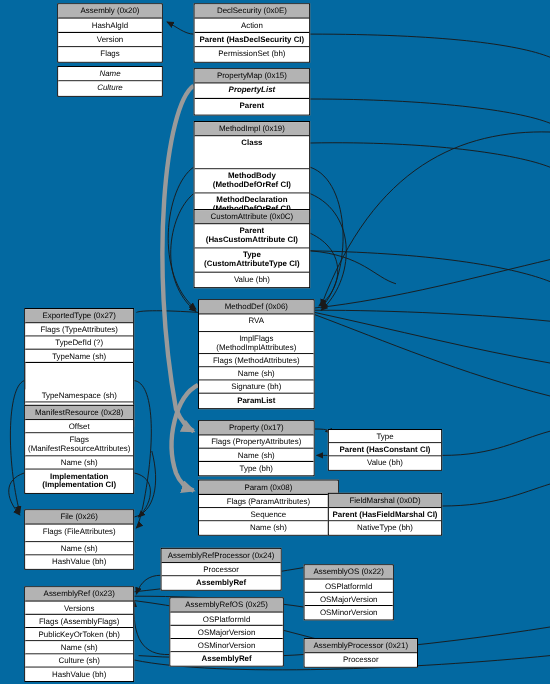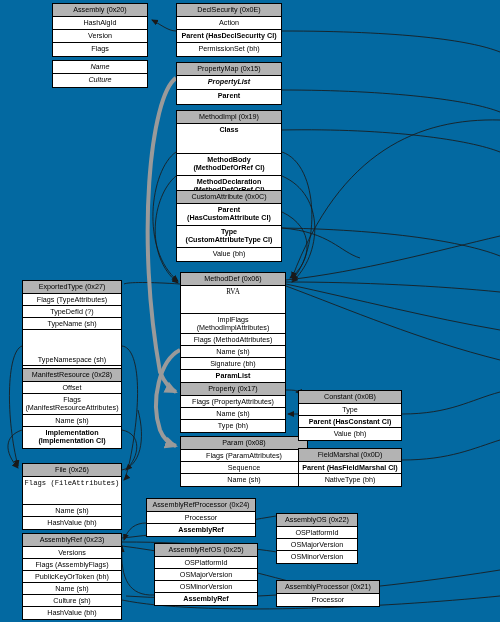--- a/index.html
+++ b/index.html
@@ -175,21 +175,21 @@
         <div class="trow key two" style="height: 22px;">MethodDeclaration<br>(MethodDefOrRef CI)</div>
       </div>
       <div class="table" style="left: 176px; top: 190px; width: 106px;">
         <div class="thead">CustomAttribute (0x0C)</div>
         <div class="trow key two" style="height: 22px;">Parent<br>(HasCustomAttribute  CI)</div>
         <div class="trow key two" style="height: 22px;">Type<br>(CustomAttributeType  CI)</div>
         <div class="trow" style="height: 13px;">Value (bh)</div>
       </div>
       <div class="table" style="left: 180px; top: 272px; width: 106px;">
         <div class="thead">MethodDef (0x06)</div>
-        <div class="trow" style="height: 28px; font-family: Liberation Serif, serif;">RVA</div>
+        <div class="trow" style="height: 16px;">RVA</div>
         <div class="trow two" style="height: 20px;">ImplFlags<br>(MethodImplAttributes)</div>
         <div class="trow" style="height: 12px;">Flags (MethodAttributes)</div>
         <div class="trow" style="height: 12px;">Name (sh)</div>
         <div class="trow" style="height: 12px;">Signature (bh)</div>
         <div class="trow key" style="height: 13px;">ParamList</div>
       </div>
       <div class="table" style="left: 22px; top: 280px; width: 100px;">
         <div class="thead">ExportedType (0x27)</div>
         <div class="trow" style="height: 12px;">Flags (TypeAttributes)</div>
         <div class="trow" style="height: 12px;">TypeDefId (?)</div>
@@ -199,21 +199,21 @@
       </div>
       <div class="table" style="left: 22px; top: 368px; width: 100px;">
         <div class="thead">ManifestResource (0x28)</div>
         <div class="trow" style="height: 12px;">Offset</div>
         <div class="trow two" style="height: 21px;">Flags<br>(ManifestResourceAttributes)</div>
         <div class="trow" style="height: 12px;">Name (sh)</div>
         <div class="trow key two" style="height: 21px;">Implementation<br>(Implementation CI)</div>
       </div>
       <div class="table" style="left: 22px; top: 463px; width: 100px;">
         <div class="thead">File (0x26)</div>
-        <div class="trow" style="height: 28px; font-family: Liberation Mono, monospace;">Flags (FileAttributes)</div>
+        <div class="trow" style="height: 16px;">Flags (FileAttributes)</div>
         <div class="trow" style="height: 12px;">Name (sh)</div>
         <div class="trow" style="height: 12px;">HashValue (bh)</div>
       </div>
       <div class="table" style="left: 22px; top: 533px; width: 100px;">
         <div class="thead">AssemblyRef (0x23)</div>
         <div class="trow" style="height: 12px;">Versions</div>
         <div class="trow" style="height: 12px;">Flags (AssemblyFlags)</div>
         <div class="trow" style="height: 12px;">PublicKeyOrToken (bh)</div>
         <div class="trow" style="height: 12px;">Name (sh)</div>
         <div class="trow" style="height: 12px;">Culture (sh)</div>
@@ -225,21 +225,20 @@
         <div class="trow" style="height: 12px;">Name (sh)</div>
         <div class="trow" style="height: 12px;">Type (bh)</div>
       </div>
       <div class="table" style="left: 180px; top: 436px; width: 128px;">
         <div class="thead">Param (0x08)</div>
         <div class="trow" style="height: 12px;">Flags (ParamAttributes)</div>
         <div class="trow" style="height: 12px;">Sequence</div>
         <div class="trow" style="height: 12px;">Name (sh)</div>
       </div>
       <div class="table" style="left: 298px; top: 390px; width: 104px;">
-        <div class="thead">Constant (0x0B)</div>
         <div class="trow" style="height: 12px;">Type</div>
         <div class="trow key" style="height: 12px;">Parent (HasConstant CI)</div>
         <div class="trow" style="height: 12px;">Value (bh)</div>
       </div>
       <div class="table" style="left: 298px; top: 448px; width: 104px;">
         <div class="thead">FieldMarshal (0x0D)</div>
         <div class="trow key" style="height: 12px;">Parent (HasFieldMarshal CI)</div>
         <div class="trow" style="height: 12px;">NativeType (bh)</div>
       </div>
       <div class="table" style="left: 146px; top: 498px; width: 110px;">

